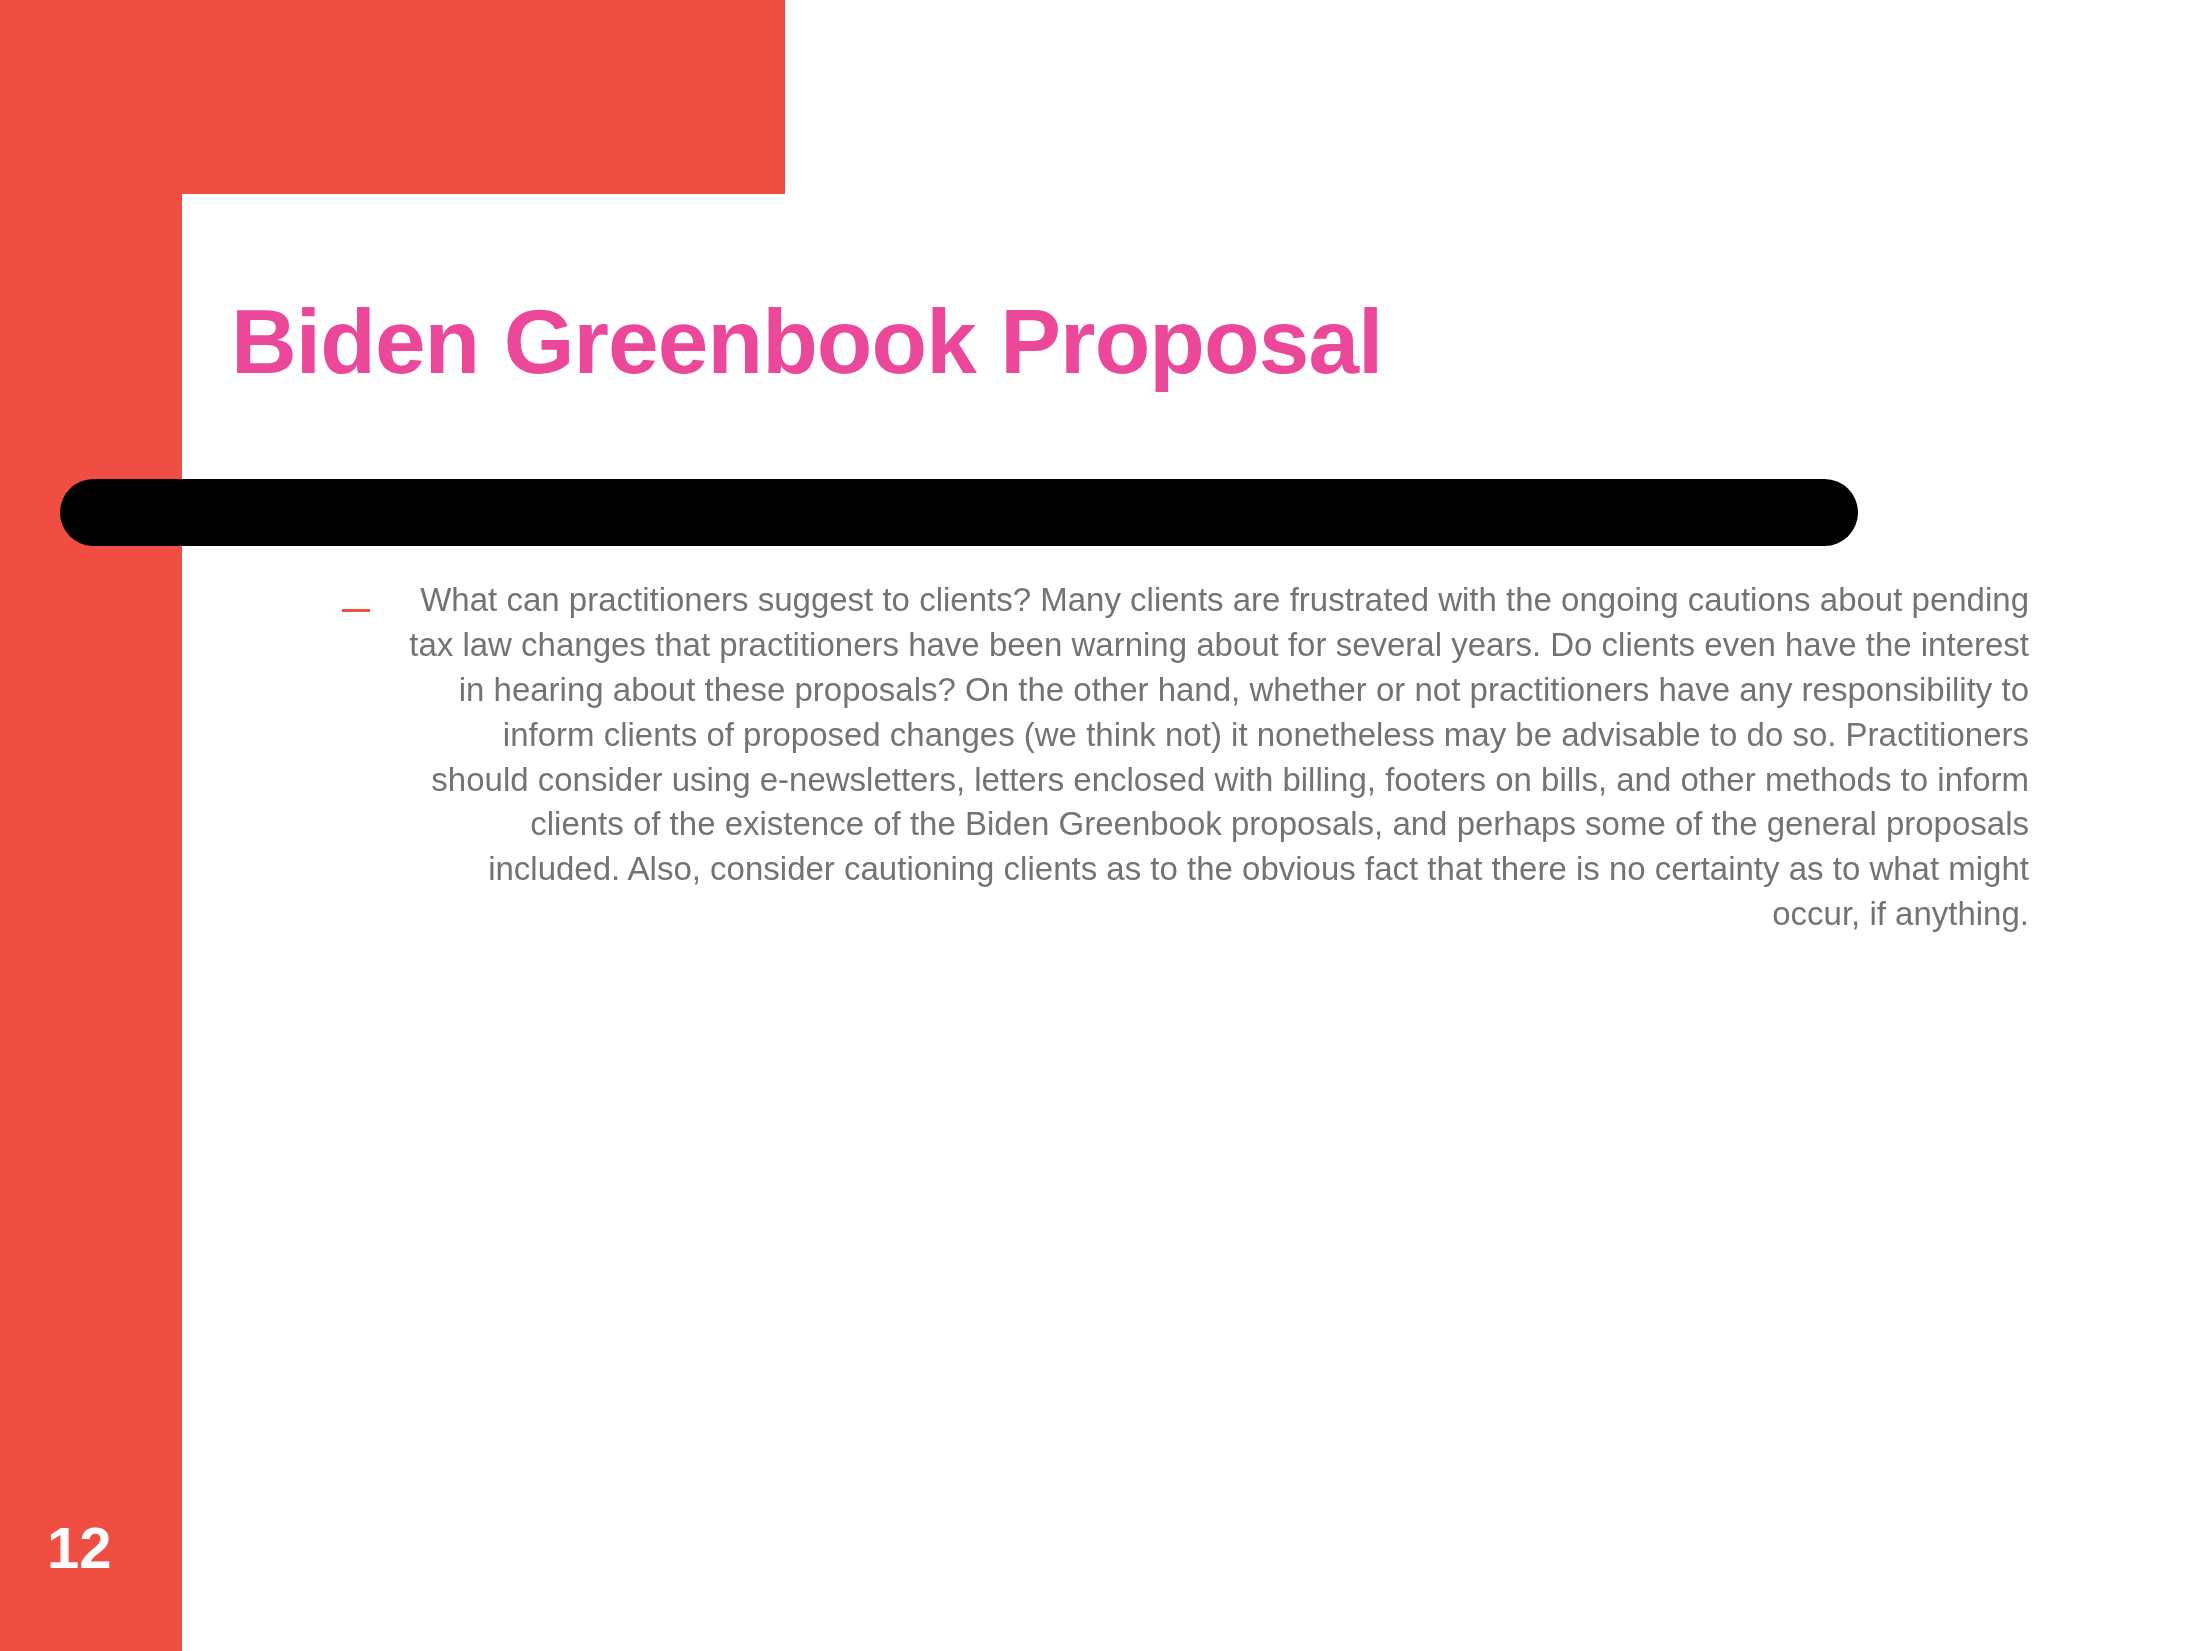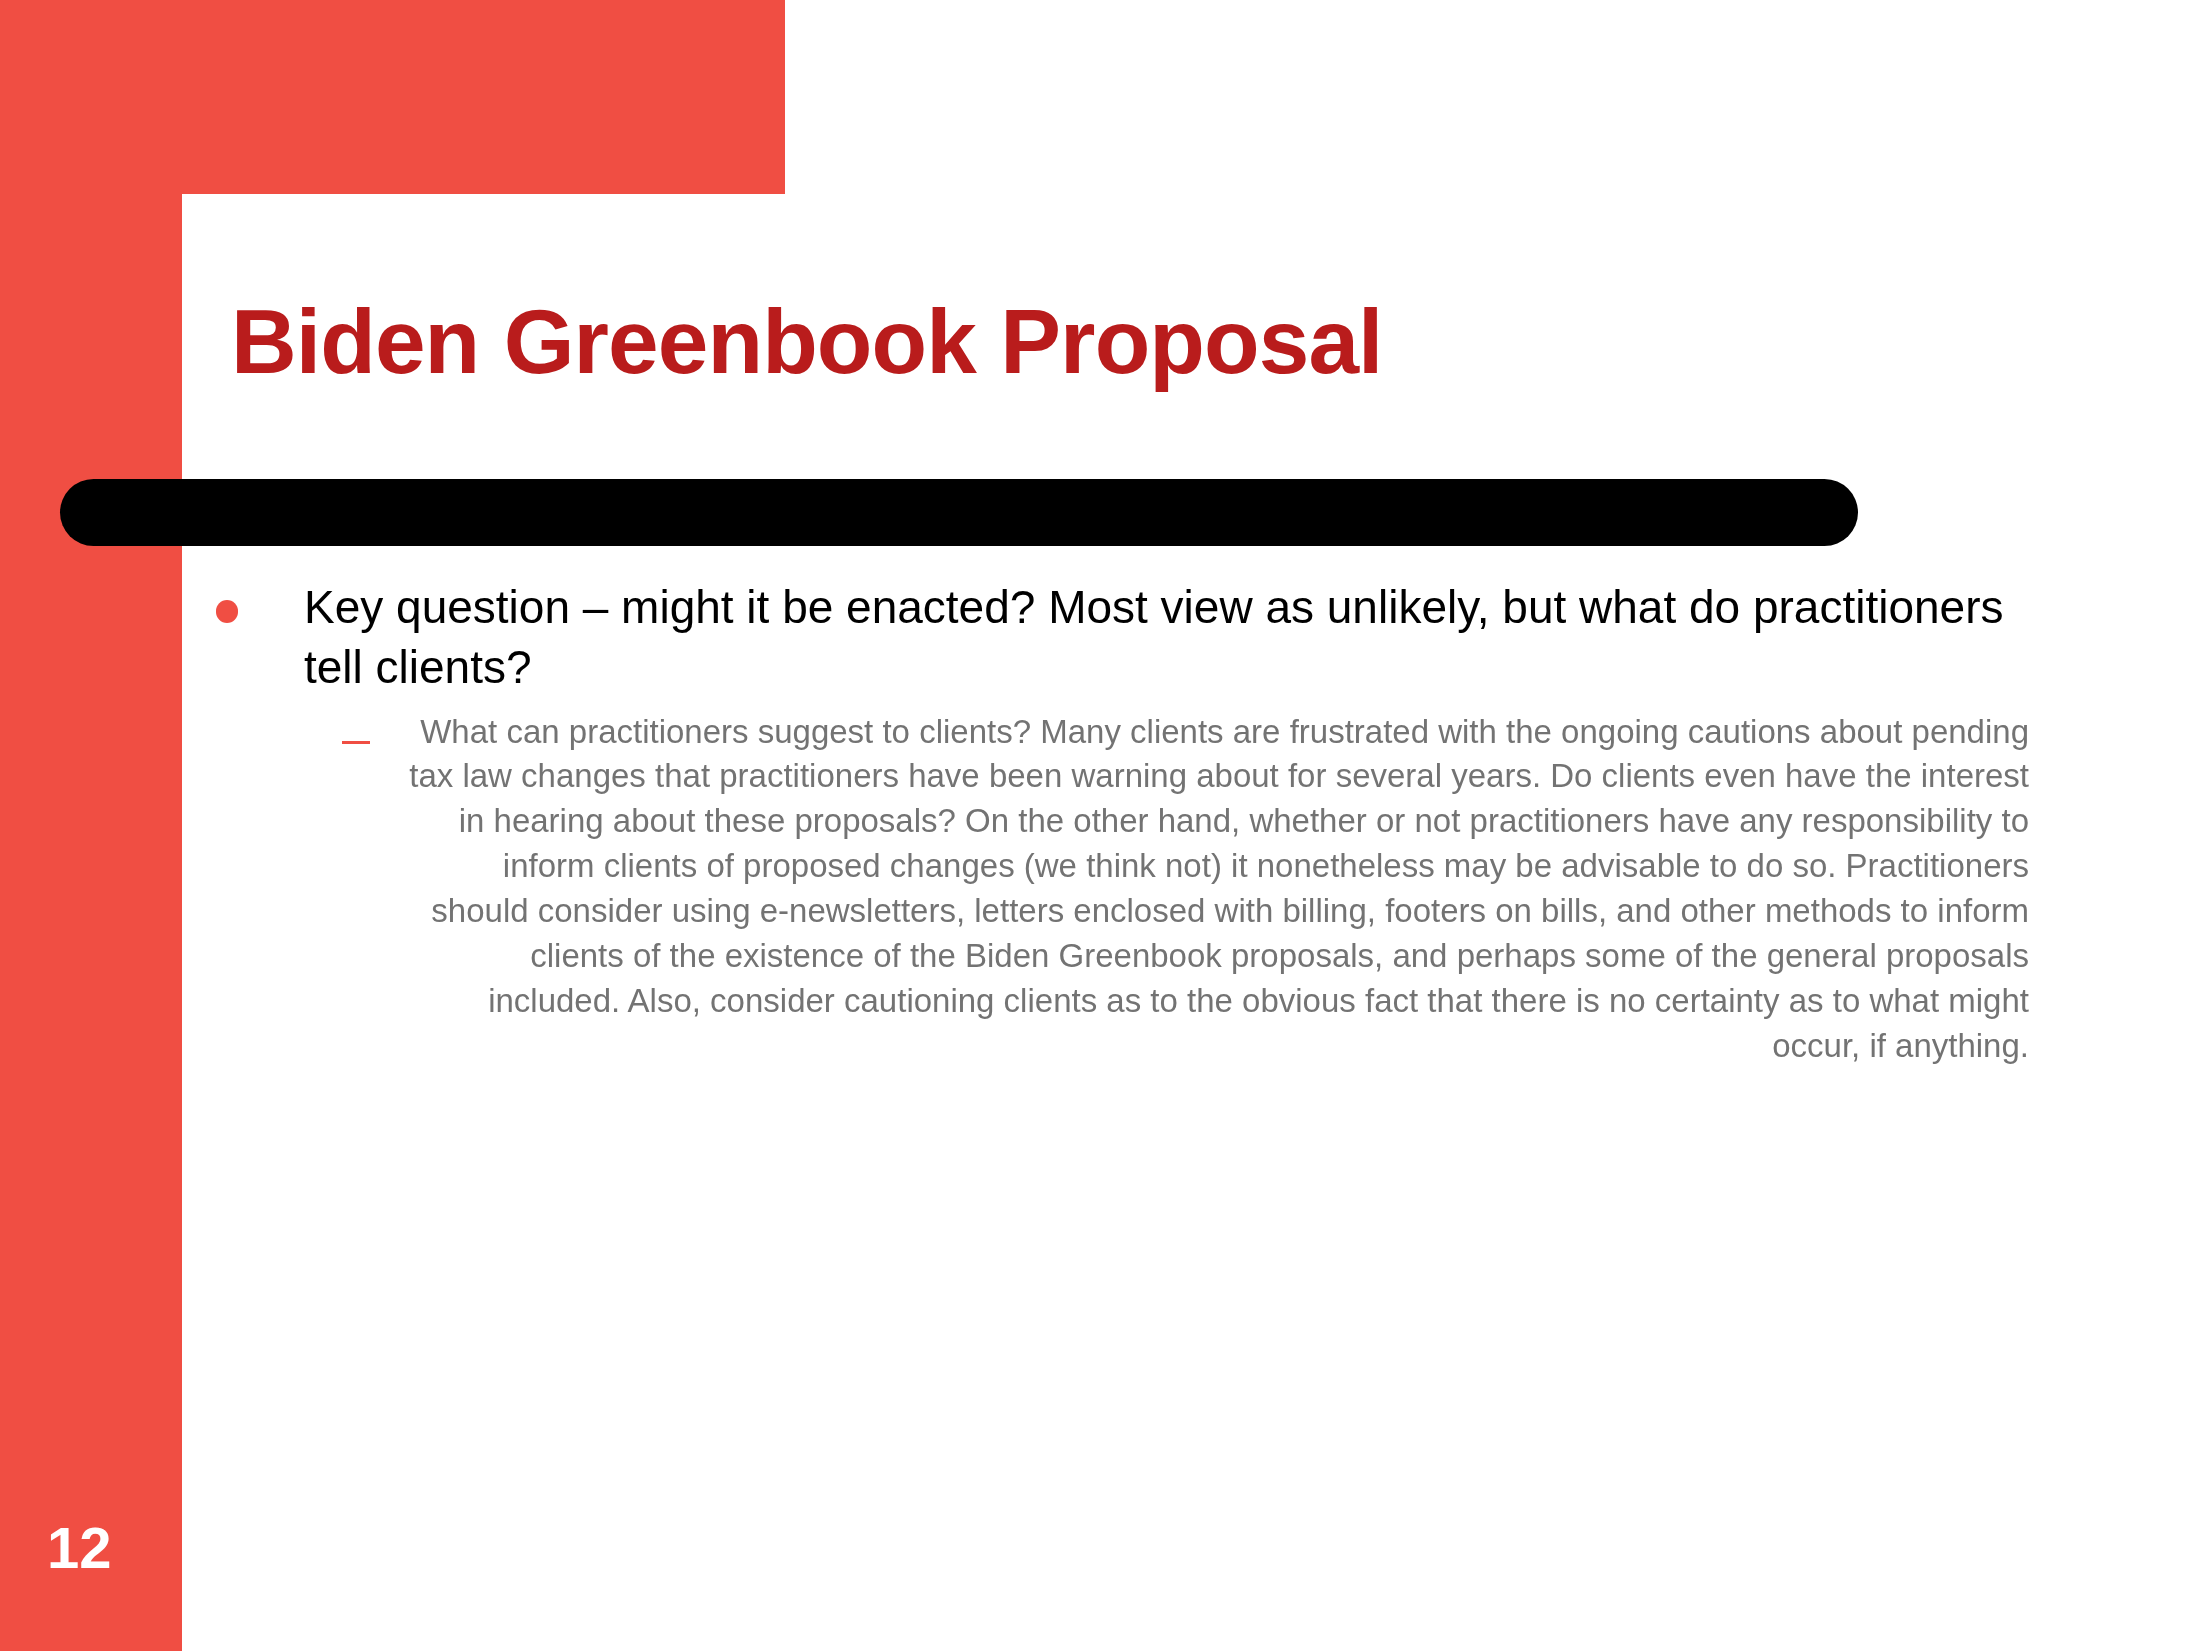--- a/index.html
+++ b/index.html
@@ -49,21 +49,21 @@
     border-top-left-radius: 52px;
   }
   
   .slide-title {
     position: absolute;
     left: 231px;
     top: 293px;
     width: 1721px;
     font-size: 91px;
     font-weight: bold;
-    color: #b91c1c;
+    color: #ec4899;
     letter-spacing: -0.9px;
     line-height: 1.08;
   }
   
   .title-rule {
     position: absolute;
     left: 60px;
     top: 479px;
     width: 1798px;
     height: 67px;
@@ -133,24 +133,20 @@
   <div class="red-top-block"></div>
   <div class="red-band"></div>
   <div class="white-panel"></div>
 
   <div class="slide-title">Biden Greenbook Proposal</div>
 
   <div class="title-rule"></div>
 
   <div class="body-area">
 
-    <div class="bullet-l1">
-      <span class="dot"></span>
-      <div class="text">Key question – might it be enacted? Most view as unlikely, but what do practitioners tell clients?</div>
-    </div>
 
     <div class="bullet-l2">
       <span class="dash"></span>
       <div class="text">What can practitioners suggest to clients? Many clients are frustrated with the ongoing cautions about pending tax law changes that practitioners have been warning about for several years. Do clients even have the interest in hearing about these proposals? On the other hand, whether or not practitioners have any responsibility to inform clients of proposed changes (we think not) it nonetheless may be advisable to do so. Practitioners should consider using e-newsletters, letters enclosed with billing, footers on bills, and other methods to inform clients of the existence of the Biden Greenbook proposals, and perhaps some of the general proposals included. Also, consider cautioning clients as to the obvious fact that there is no certainty as to what might occur, if anything.</div>
     </div>
 
   </div>
 
   <div class="slide-number">12</div>
 

